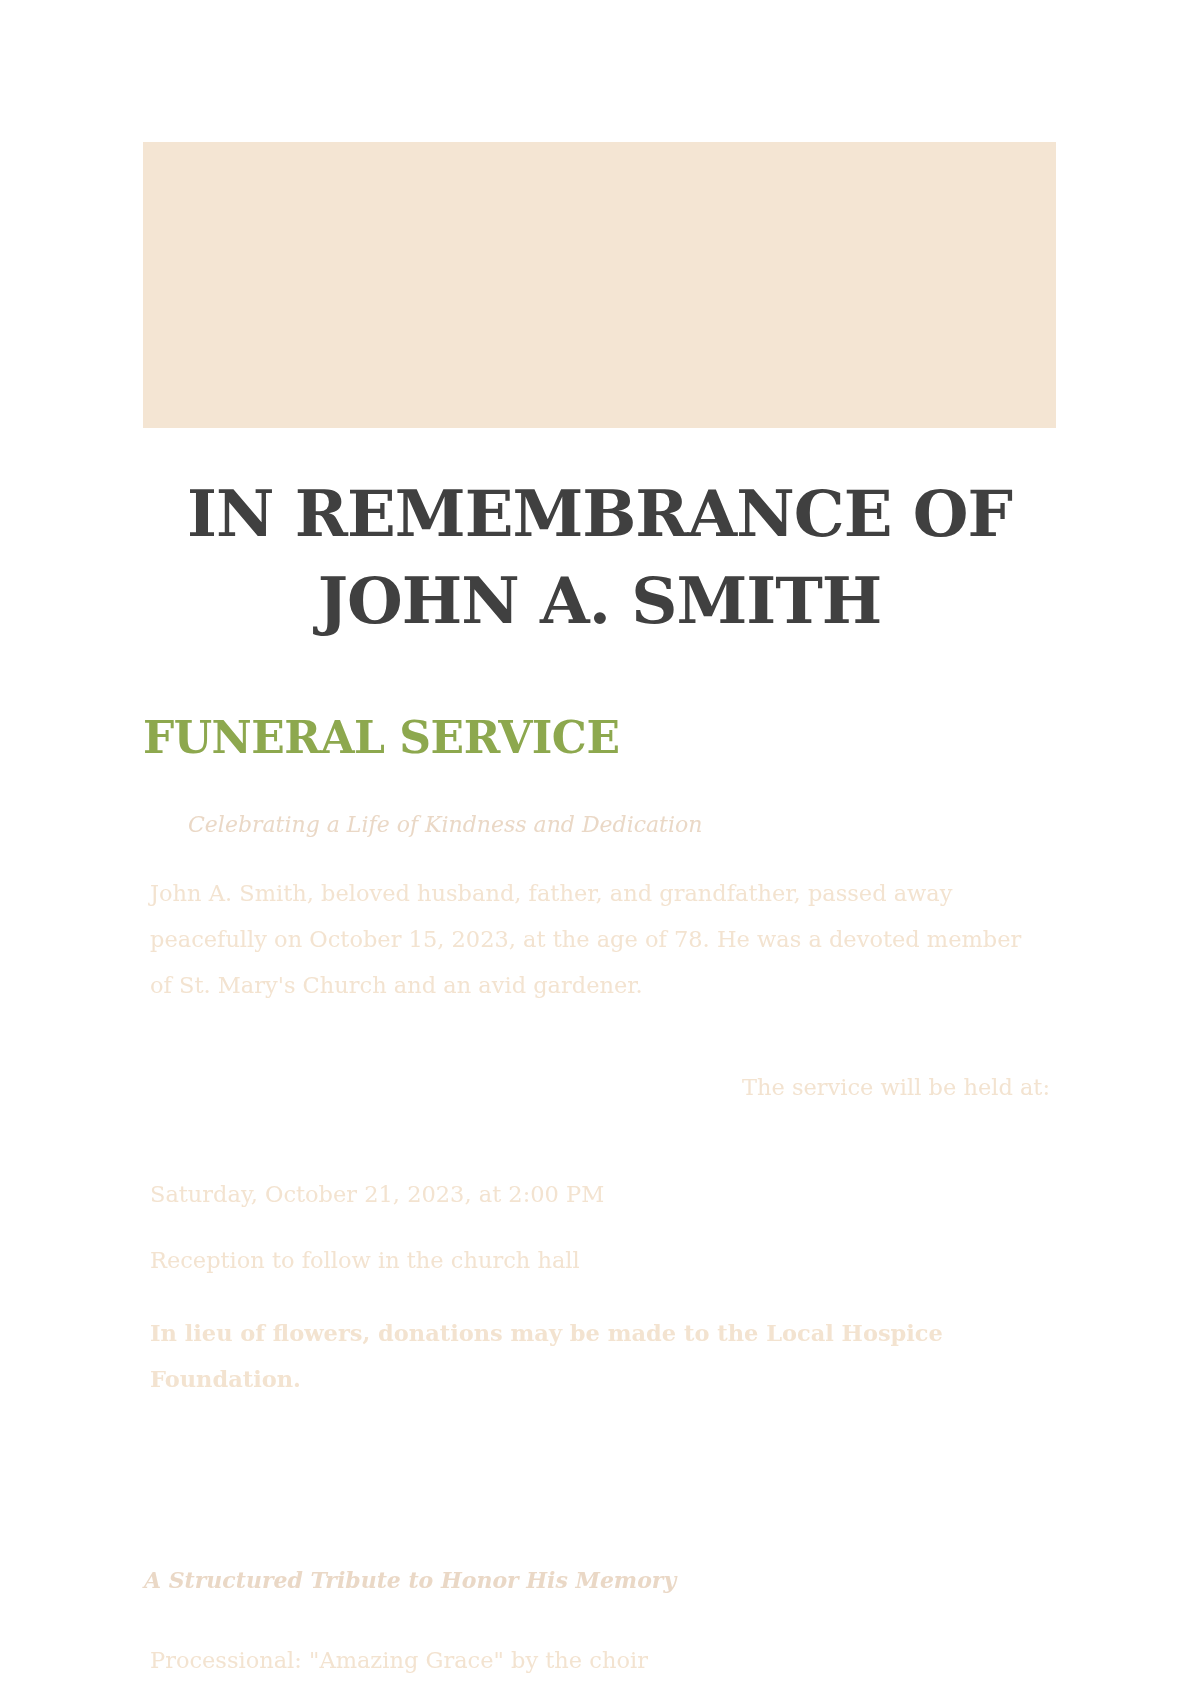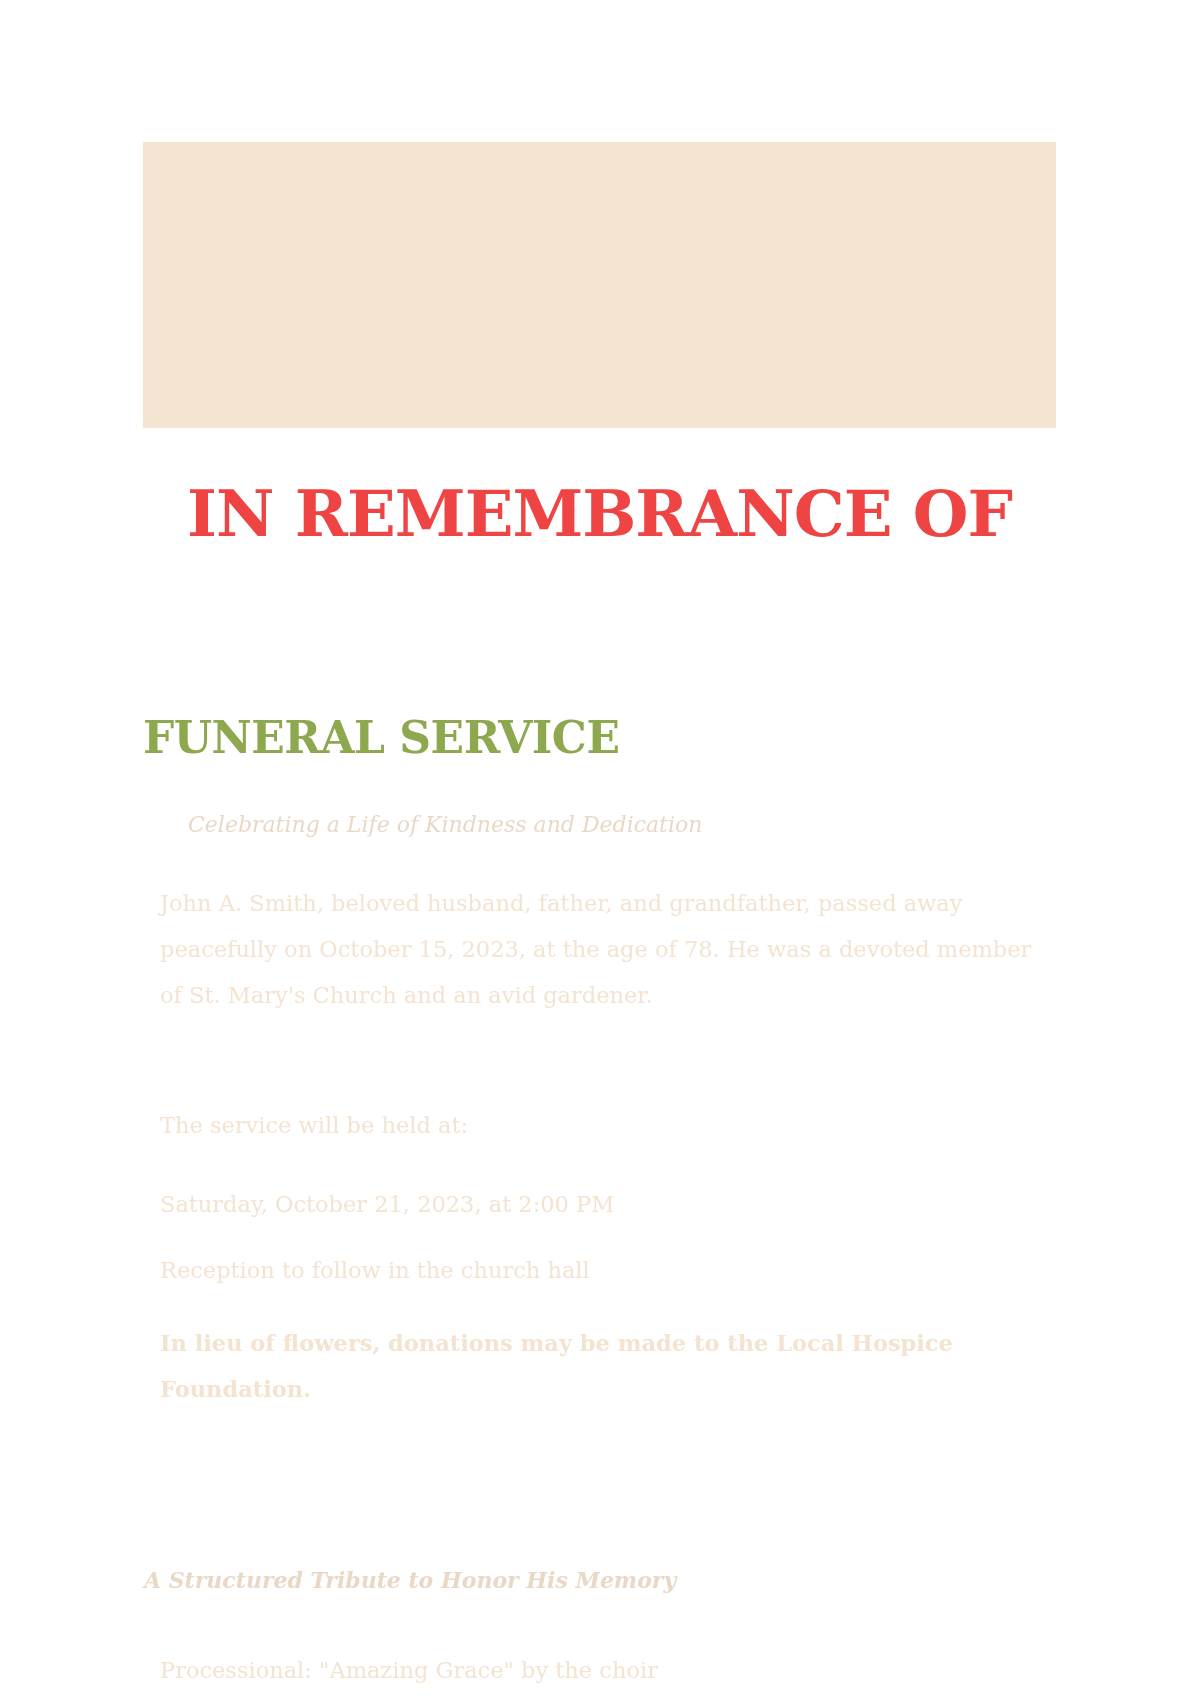--- a/index.html
+++ b/index.html
@@ -31,21 +31,21 @@
   .title {
     position: absolute;
     left: 143px;
     width: 913px;
     top: 470px;
     margin: 0;
     text-align: center;
     font-weight: bold;
     font-size: 64px;
     line-height: 87px;
-    color: #ef4444;
+    color: #404040;
     letter-spacing: -1px;
   }
   .title span { display: block; }
   .section-heading {
     position: absolute;
     left: 143px;
     margin: 0;
     font-weight: bold;
     font-size: 44px;
     line-height: 56px;
@@ -60,45 +60,46 @@
     font-style: italic;
     font-size: 22px;
     line-height: 30px;
     color: #ead8c6;
     white-space: nowrap;
   }
   .body-text {
     position: absolute;
     left: 144px;
     width: 900px;
-    margin: 16px;
+    margin: 6px;
     font-size: 22.5px;
     line-height: 46px;
     color: #f3e3d0;
   }
   .body-text.nowrap { white-space: nowrap; }
 </style>
 </head>
 <body>
 
 <div class="page">
 
   <div class="banner"></div>
 
   <h1 class="title">
     <span>IN REMEMBRANCE OF</span>
+    <span>JOHN A. SMITH</span>
   </h1>
 
   <h2 class="section-heading" style="top:710px;">FUNERAL SERVICE</h2>
 
   <p class="subtitle" style="top:810px;margin-left:44px;">Celebrating a Life of Kindness and Dedication</p>
 
   <p class="body-text" style="top:864px; width:880px;">John A. Smith, beloved husband, father, and grandfather, passed away peacefully on October 15, 2023, at the age of 78. He was a devoted member of St. Mary's Church and an avid gardener.</p>
 
-  <p class="body-text nowrap" style="top:1086px;">The service will be held at:</p>
+  <p class="body-text nowrap" style="top:1058px;text-align:right;">The service will be held at:</p>
 
 
   <p class="body-text nowrap" style="top:1165px;">Saturday, October 21, 2023, at 2:00 PM</p>
 
   <p class="body-text nowrap" style="top:1231px;">Reception to follow in the church hall</p>
 
   <p class="body-text" style="top:1304px; width:820px;font-weight:bold;">In lieu of flowers, donations may be made to the Local Hospice Foundation.</p>
 
 
   <p class="subtitle" style="top:1565px;font-weight:bold;">A Structured Tribute to Honor His Memory</p>

